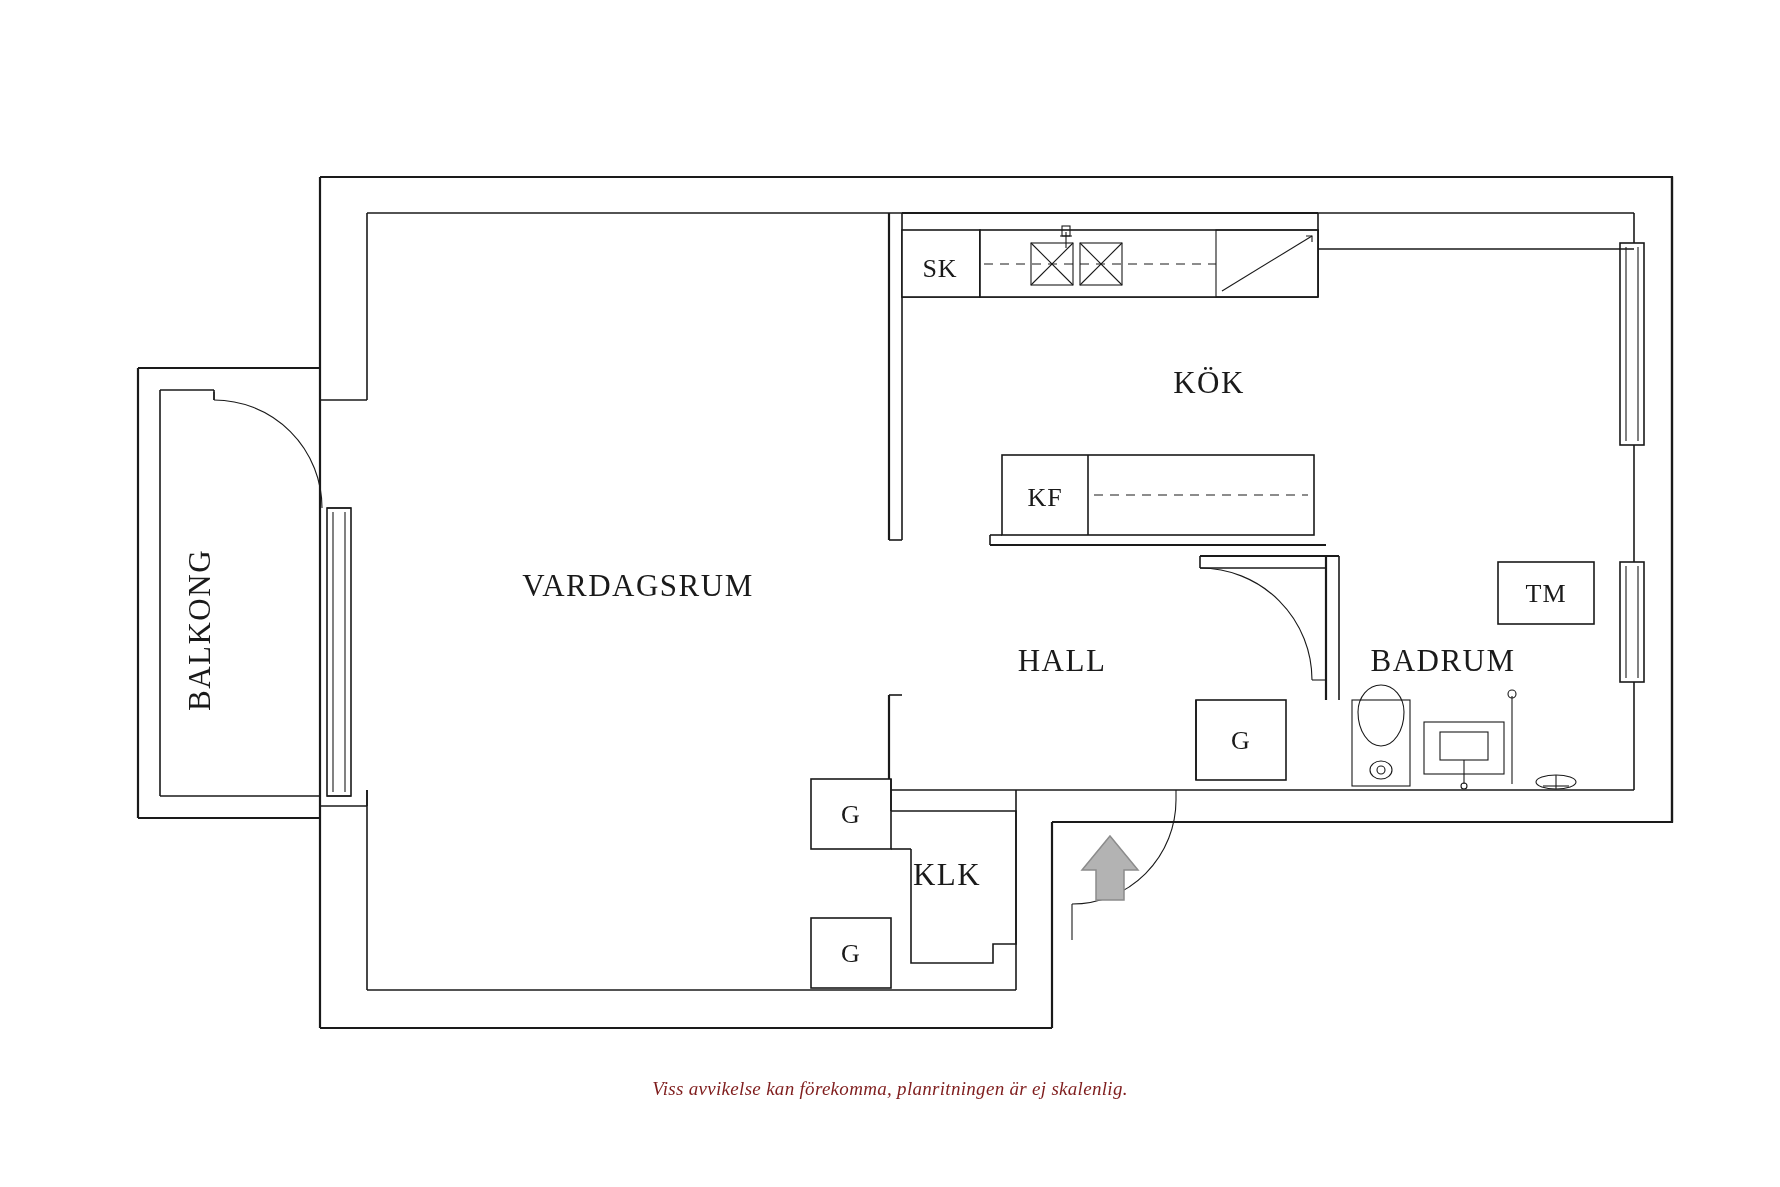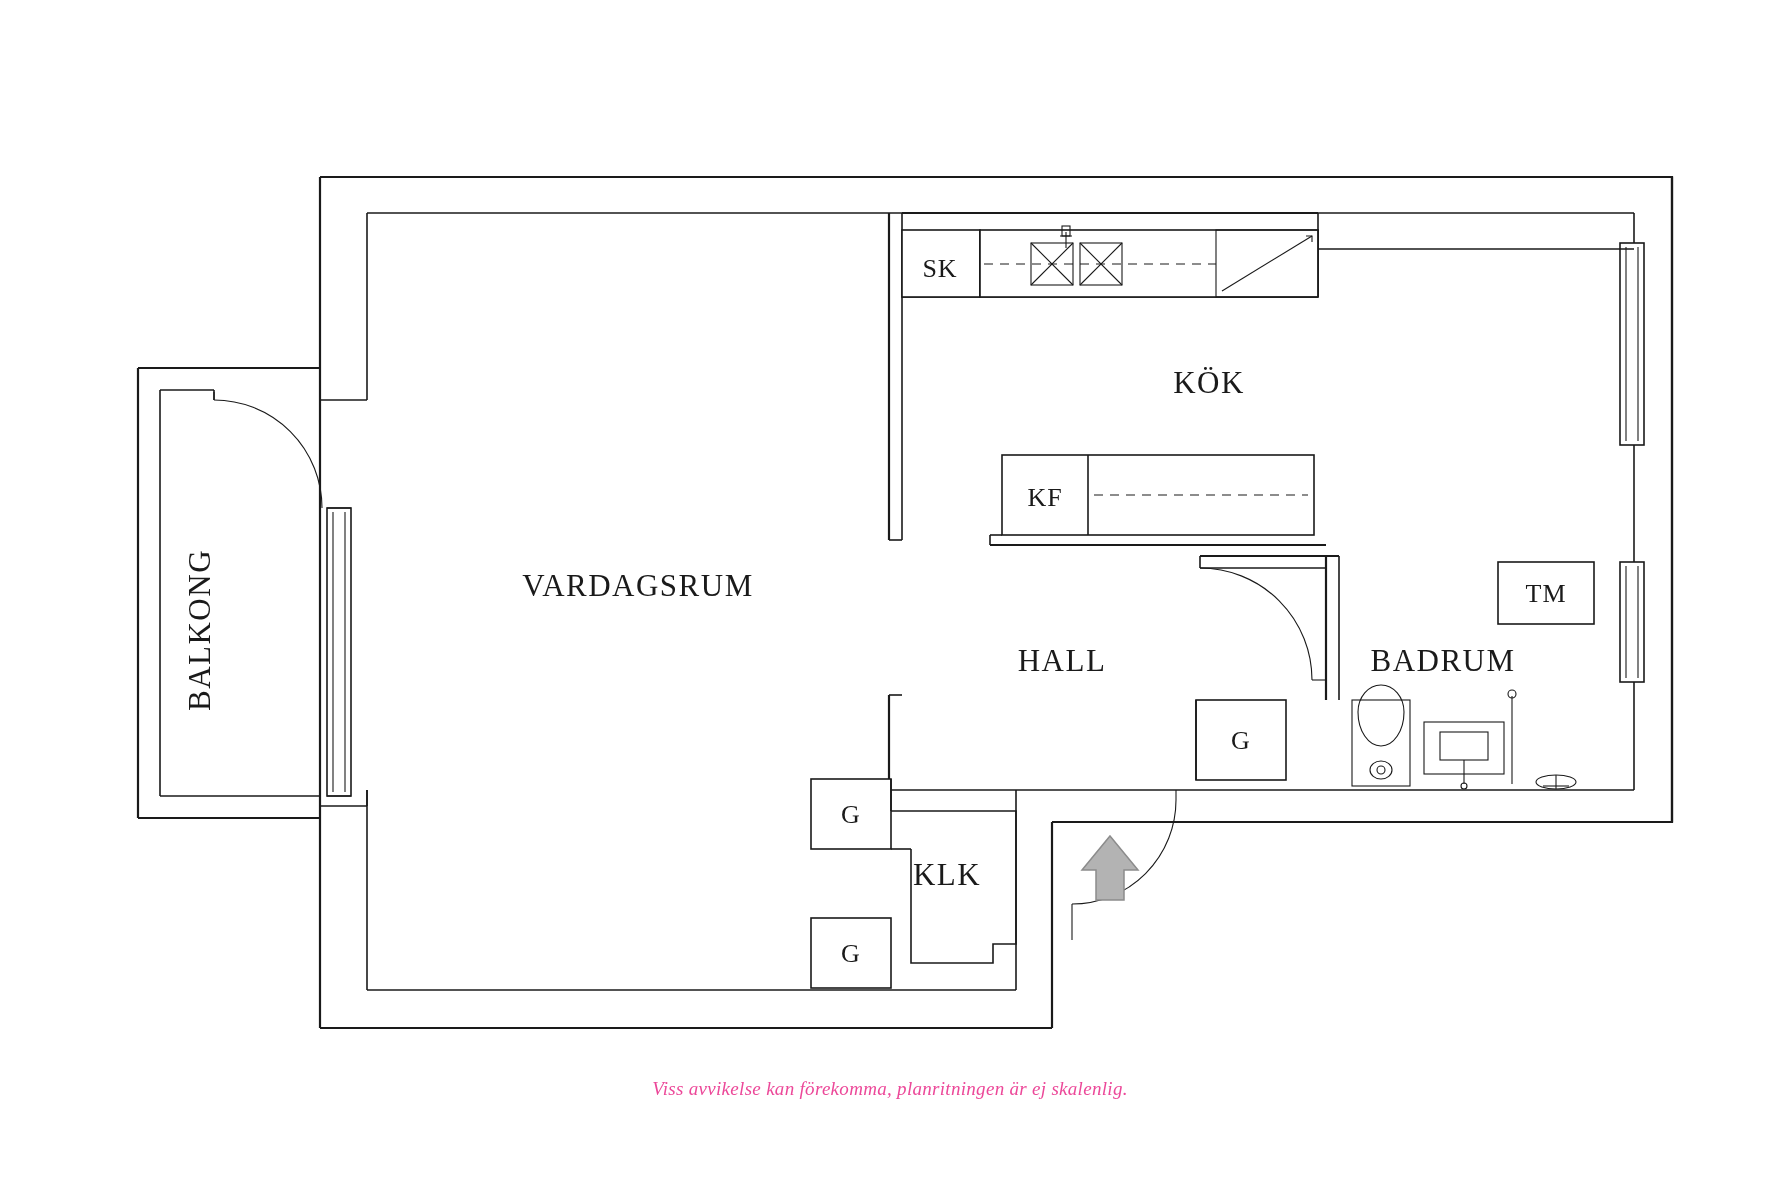--- a/index.html
+++ b/index.html
@@ -65,21 +65,21 @@
   }
   .caption {
     position: absolute;
     left: 0;
     top: 1078px;
     width: 1780px;
     text-align: center;
     font-family: "Liberation Serif", serif;
     font-style: italic;
     font-size: 19px;
-    color: #ec4899;
+    color: #7f1d1d;
     letter-spacing: 0.3px;
   }
   .arrow-fill {
     fill: #b3b3b3;
     stroke: #8c8c8c;
     stroke-width: 1.5;
   }
 </style>
 </head>
 <body>

